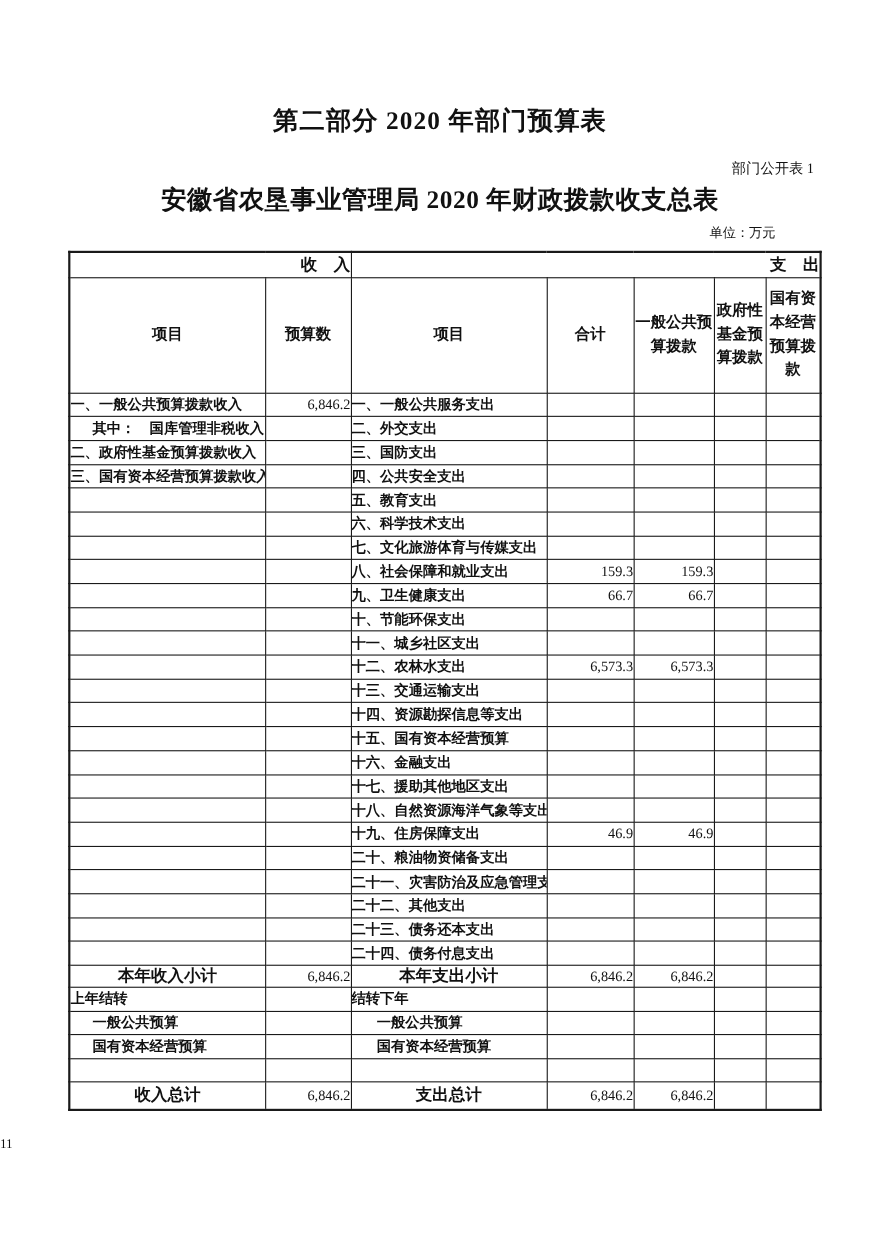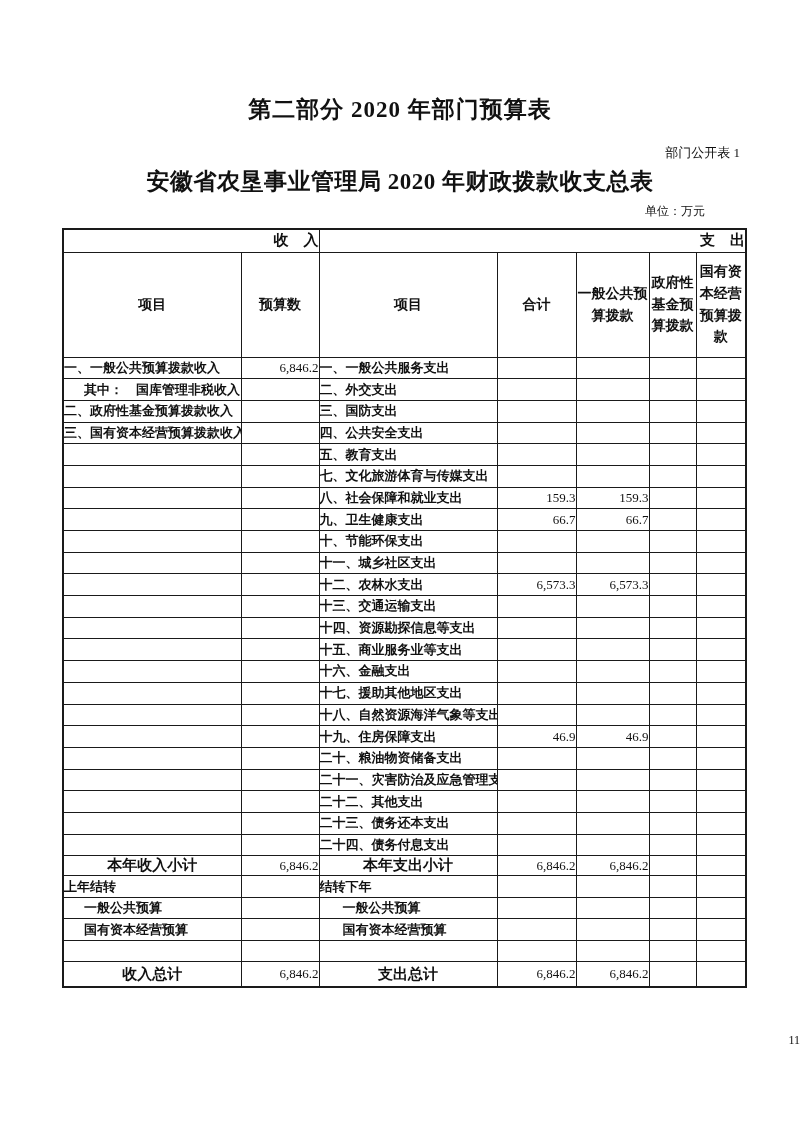--- a/index.html
+++ b/index.html
@@ -61,21 +61,21 @@
   td.val{
     font-size:13px;font-weight:400;text-align:right;padding-right:7px;
     white-space:nowrap;
   }
   tr.sub td.in-item, tr.sub td.ex-item,
   tr.tot td.in-item, tr.tot td.ex-item{
     text-align:center;padding-left:0;font-size:15px;
   }
   .page-number{
     position:absolute;top:1033px;left:0;right:0;
-    text-align:right;font-size:12px;
+    text-align:left;font-size:12px;
   }
 </style>
 </head>
 <body>
 
 <div class="page">
 
   <div class="part-title">第二部分  2020 年部门预算表</div>
 
   <div class="table-label">部门公开表 1</div>
@@ -151,20 +151,29 @@
           <td class="val"></td>
           <td class="ex-item">五、教育支出</td>
           <td class="val"></td>
           <td class="val"></td>
           <td class="val"></td>
           <td class="val"></td>
         </tr>
         <tr class="data">
           <td class="in-item"></td>
           <td class="val"></td>
+          <td class="ex-item">六、科学技术支出</td>
+          <td class="val"></td>
+          <td class="val"></td>
+          <td class="val"></td>
+          <td class="val"></td>
+        </tr>
+        <tr class="data">
+          <td class="in-item"></td>
+          <td class="val"></td>
           <td class="ex-item">七、文化旅游体育与传媒支出</td>
           <td class="val"></td>
           <td class="val"></td>
           <td class="val"></td>
           <td class="val"></td>
         </tr>
         <tr class="data">
           <td class="in-item"></td>
           <td class="val"></td>
           <td class="ex-item">八、社会保障和就业支出</td>
@@ -223,21 +232,21 @@
           <td class="val"></td>
           <td class="ex-item">十四、资源勘探信息等支出</td>
           <td class="val"></td>
           <td class="val"></td>
           <td class="val"></td>
           <td class="val"></td>
         </tr>
         <tr class="data">
           <td class="in-item"></td>
           <td class="val"></td>
-          <td class="ex-item">十五、商业服务业等支出</td>
+          <td class="ex-item">十五、国有资本经营预算</td>
           <td class="val"></td>
           <td class="val"></td>
           <td class="val"></td>
           <td class="val"></td>
         </tr>
         <tr class="data">
           <td class="in-item"></td>
           <td class="val"></td>
           <td class="ex-item">十六、金融支出</td>
           <td class="val"></td>

